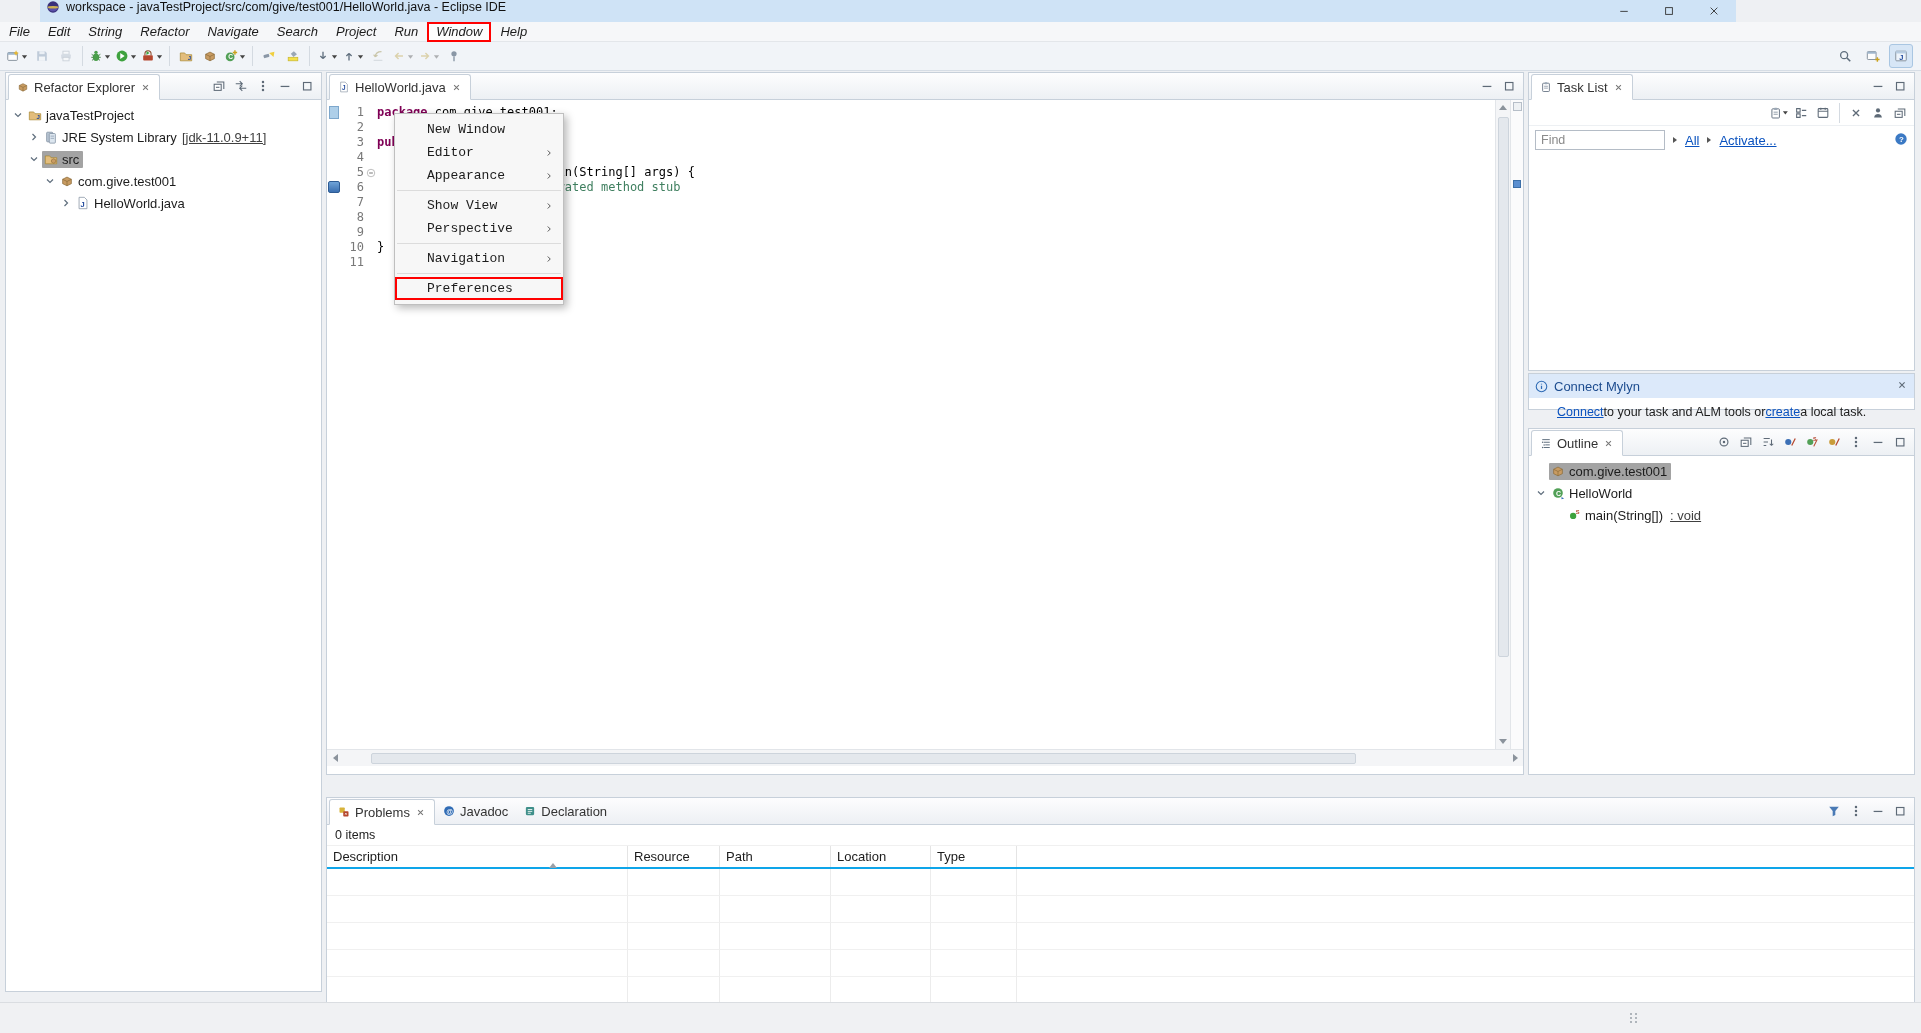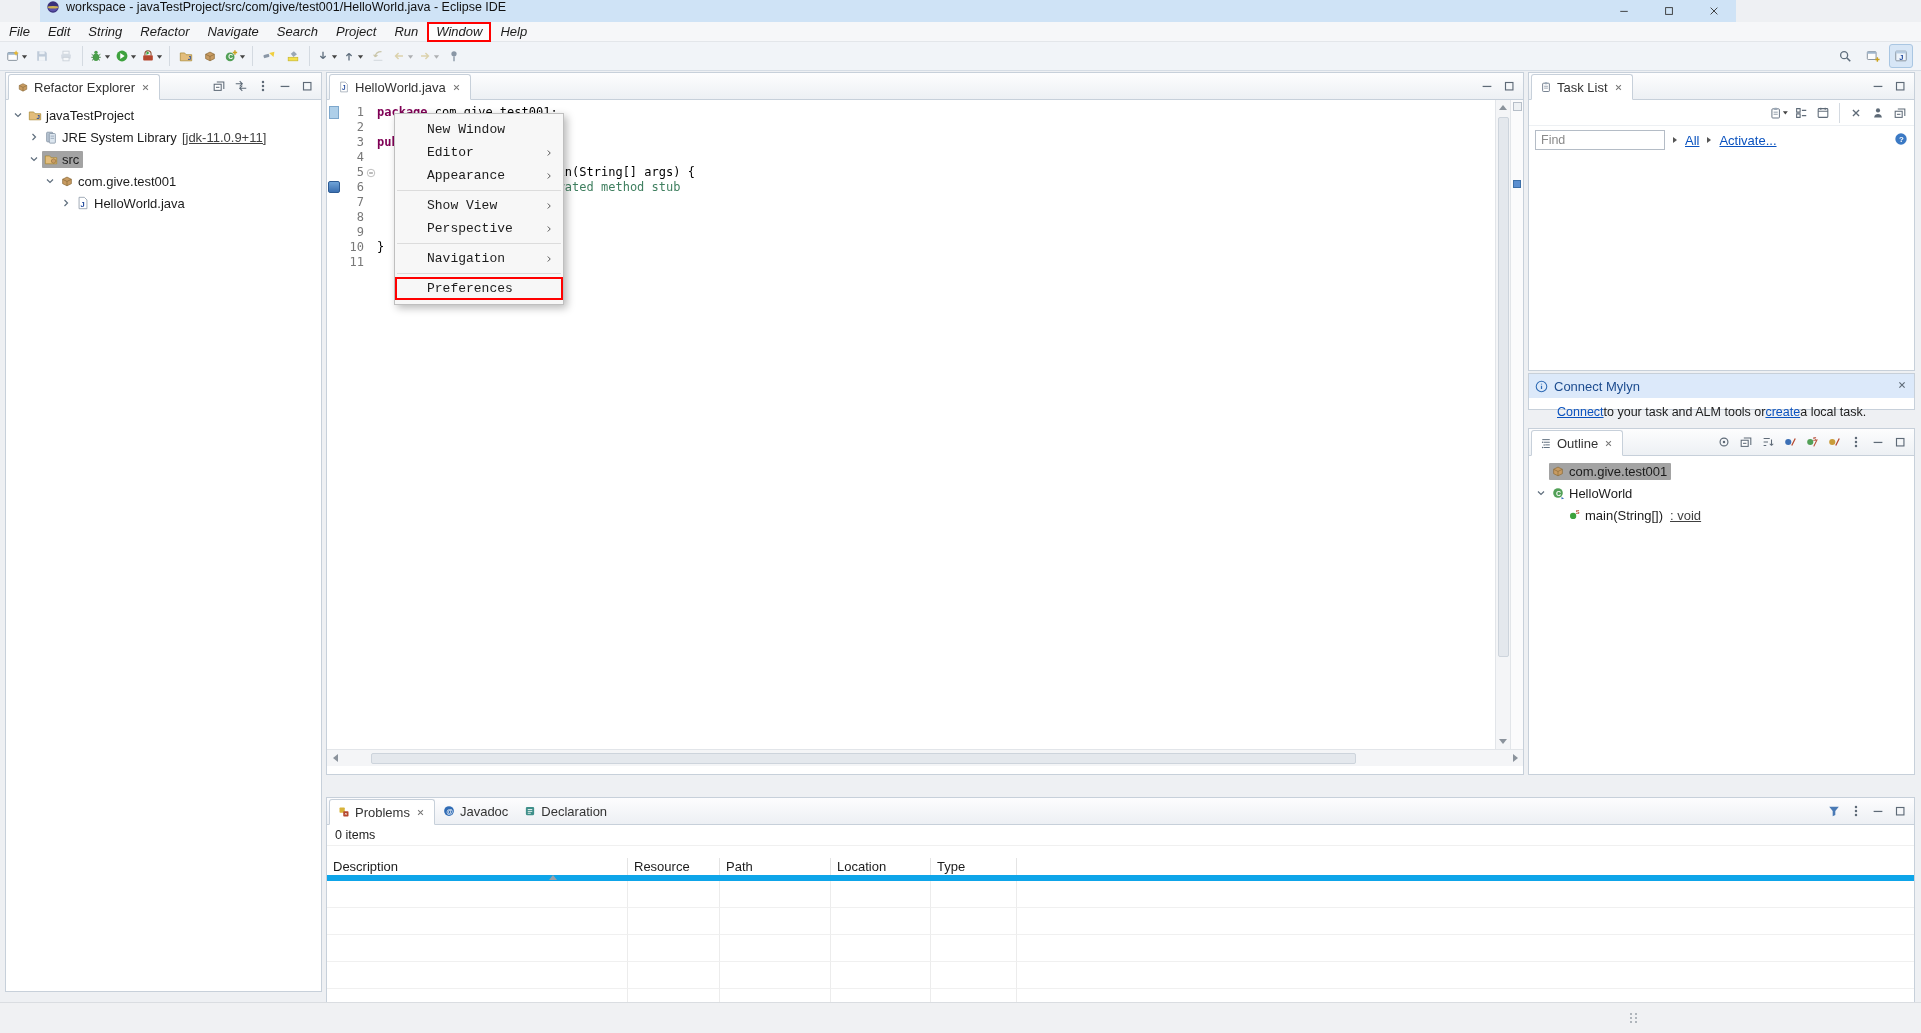--- a/index.html
+++ b/index.html
@@ -88,21 +88,21 @@
   .find-input::placeholder { color:#8a8a8a; }
   .linkish { color:#0a52bf; text-decoration:underline; cursor:pointer; }
   .mylyn { position:absolute; background:#fff; border:1px solid #c7d0da; }
   .mylyn-head { height:24px; background:#dce9fa; display:flex; align-items:center; gap:6px; padding:0 6px; color:#1d4c8f; }
   .mylyn-body { height:27px; display:flex; align-items:center; padding:0 10px 0 28px; font-size:12.5px; white-space:nowrap; }
 
   
   .items-row { height:21px; display:flex; align-items:center; padding-left:8px; font-size:12.5px; border-bottom:1px solid #f0f0f0; background:#fff; }
   .ptable { position:relative; }
   .prow { display:flex; height:27px; }
-  .prow.head { height:23px; background:#fff; border-bottom:6px solid #0ea5e9;margin-top:12px; }
+  .prow.head { height:23px; background:#fff; border-bottom:2px solid #0ea5e9; }
   .pcell { border-right:1px solid #e4e4e4; height:100%; display:flex; align-items:center; padding:0 6px; position:relative; }
   .prow:not(.head) .pcell { border-right:1px solid #ececec; border-bottom:1px solid #f0f0f0; }
   .c0{width:301px;} .c1{width:92px;} .c2{width:111px;} .c3{width:100px;} .c4{width:86px;} .c5{flex:1; border-right:none!important;}
   .sortmark { position:absolute; right:70px; top:2px; }
 
   
   .statusbar { position:absolute; left:0; top:1002px; width:1921px; height:31px; background:#f0f1f3; border-top:1px solid #dadde1; }
   .dragdots { position:absolute; left:1630px; top:10px; display:grid; grid-template-columns:3px 3px; gap:2px; }
   .dragdots i { width:2px; height:2px; background:#9aa0a8; border-radius:50%; }
 

